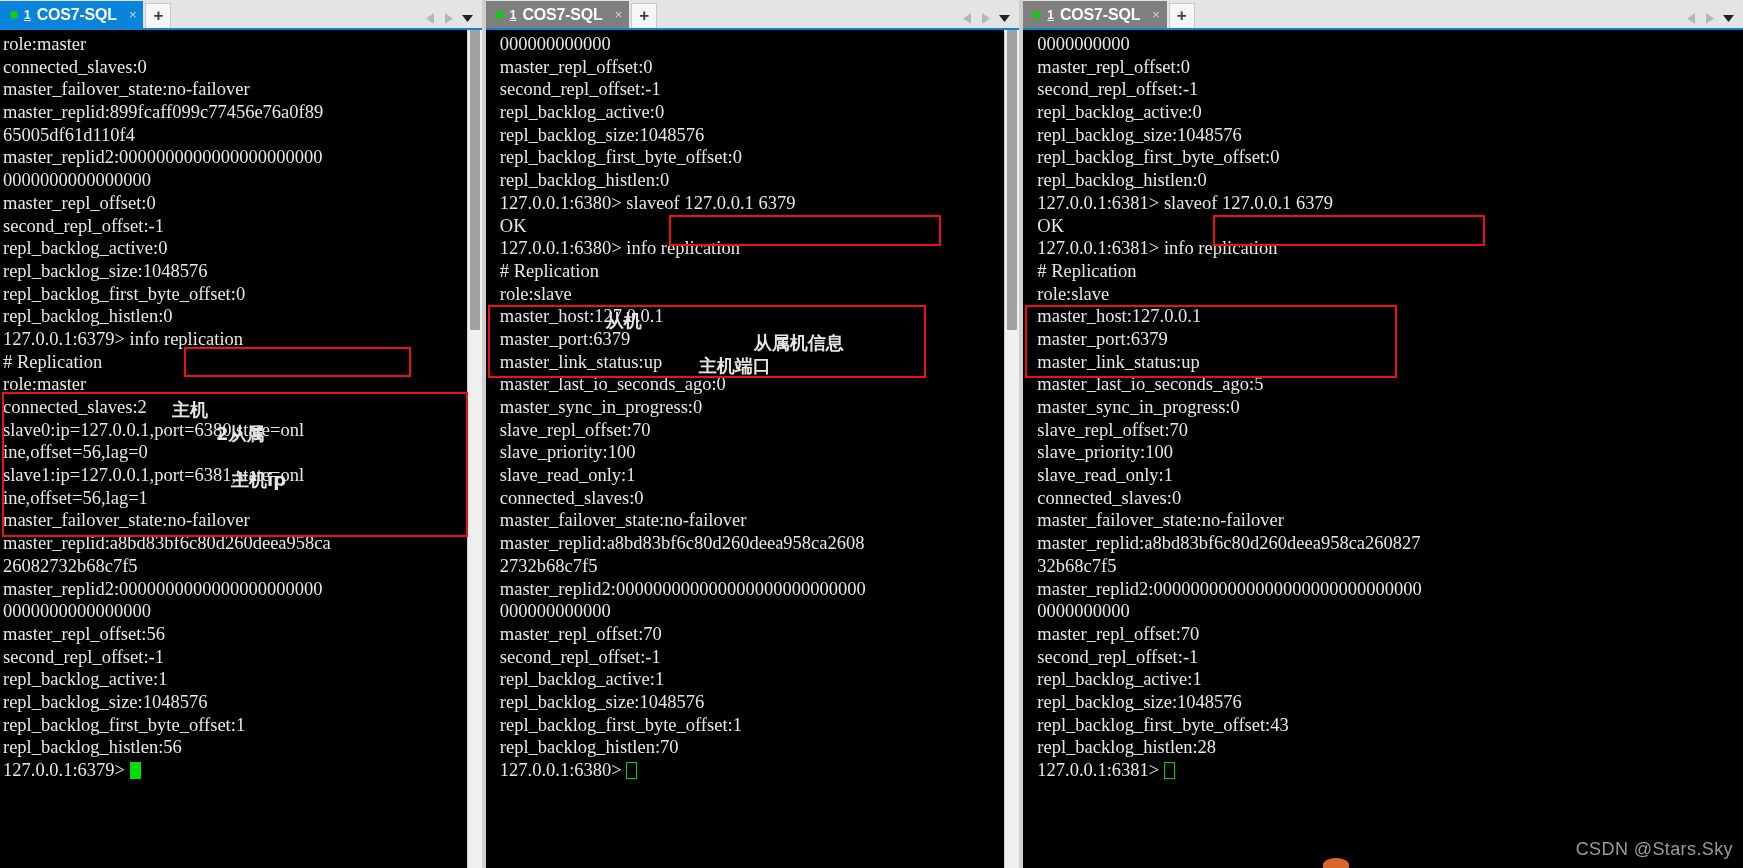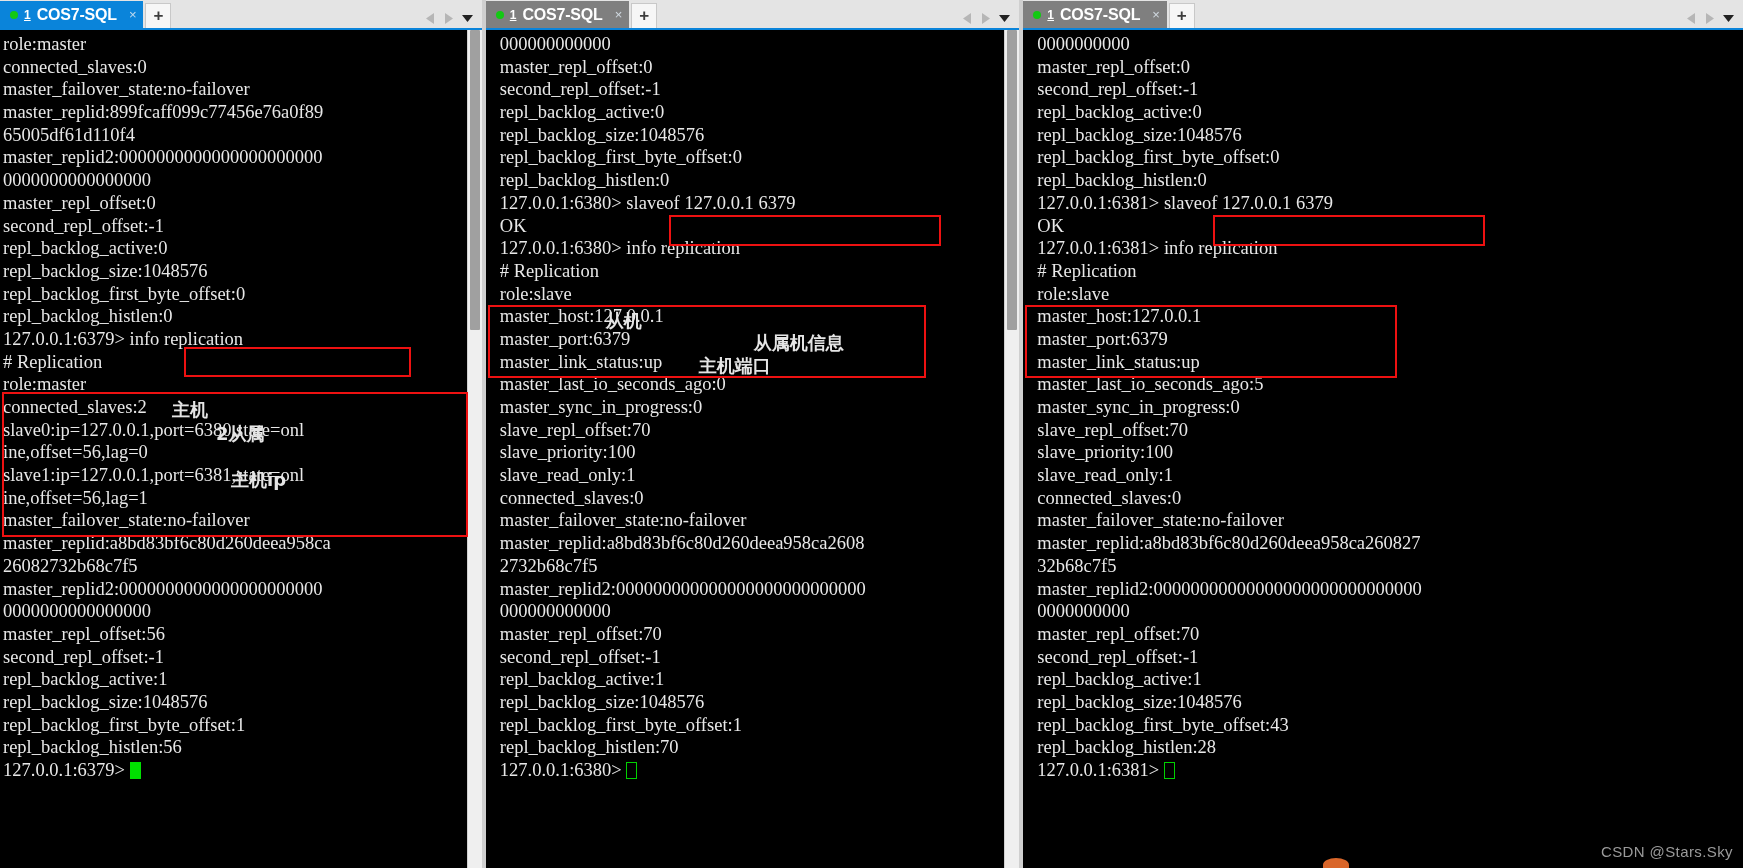--- a/index.html
+++ b/index.html
@@ -184,21 +184,21 @@
     font-weight: bold;
     white-space: nowrap;
     pointer-events: none;
   }
   .watermark {
     position: absolute;
     right: 10px;
     bottom: 8px;
     color: #9a9a9a;
     font-family: "Liberation Sans", sans-serif;
-    font-size: 15px;
+    font-size: 18px;
     letter-spacing: .4px;
     margin-left: 14px;
   }
   .orange-blob {
     position: absolute;
     width: 26px; height: 14px;
     background: #d9662a;
     border-radius: 50% 50% 0 0;
     bottom: -4px;
   }

